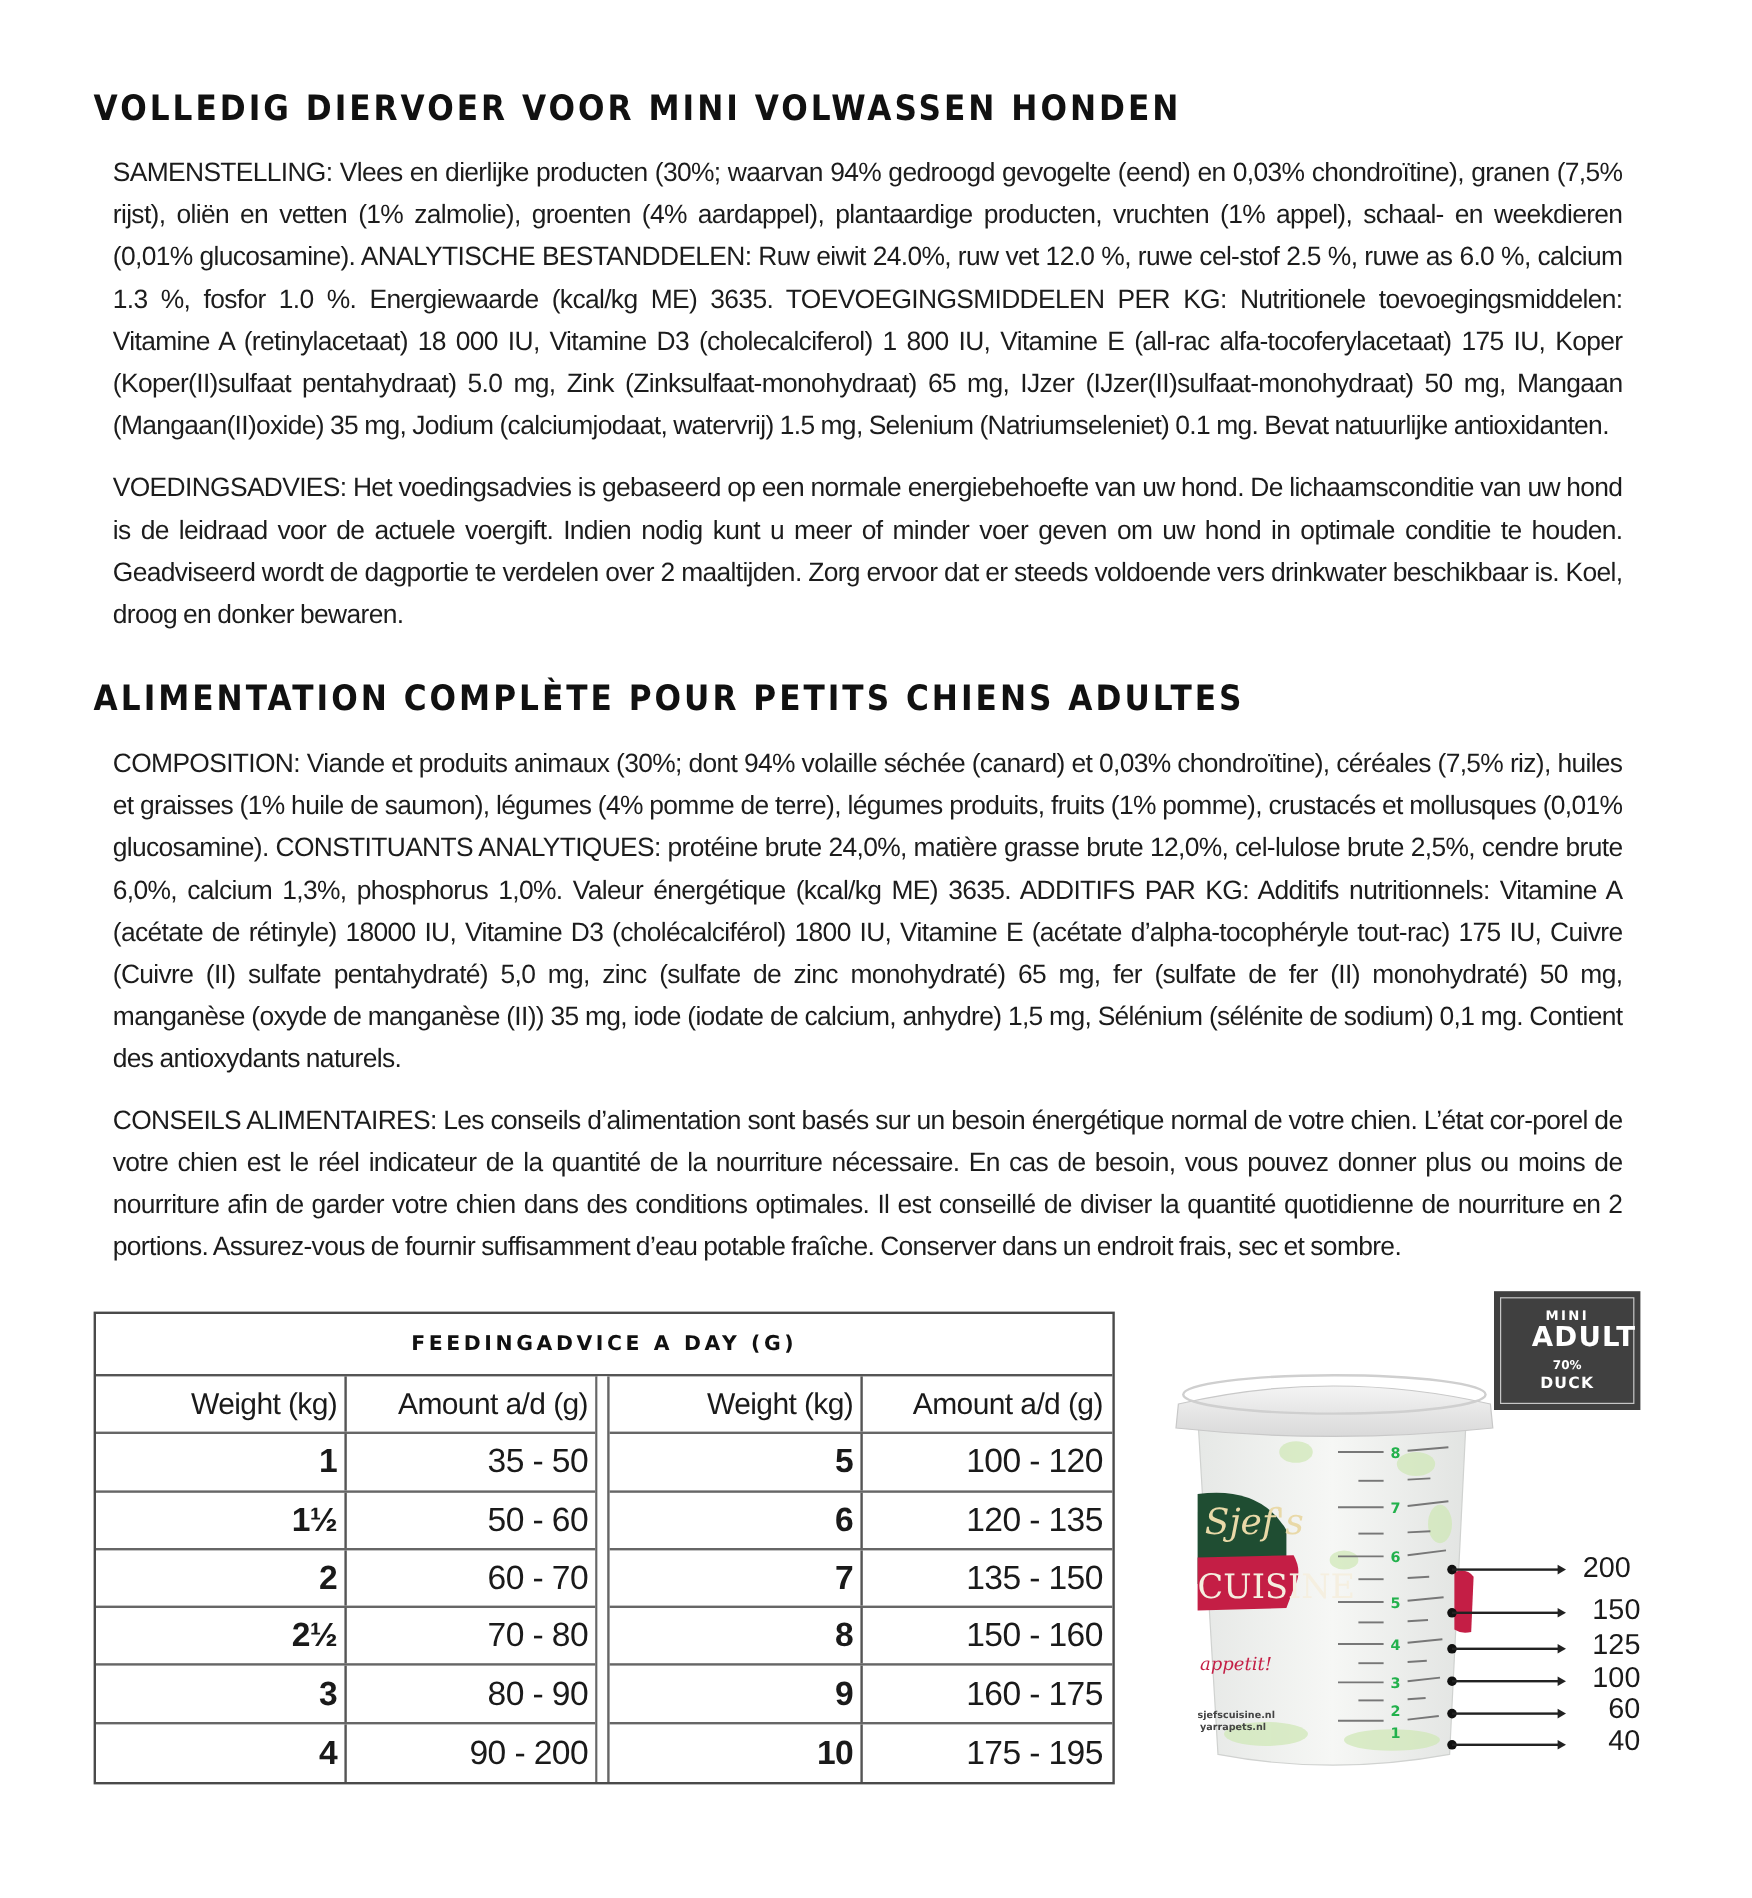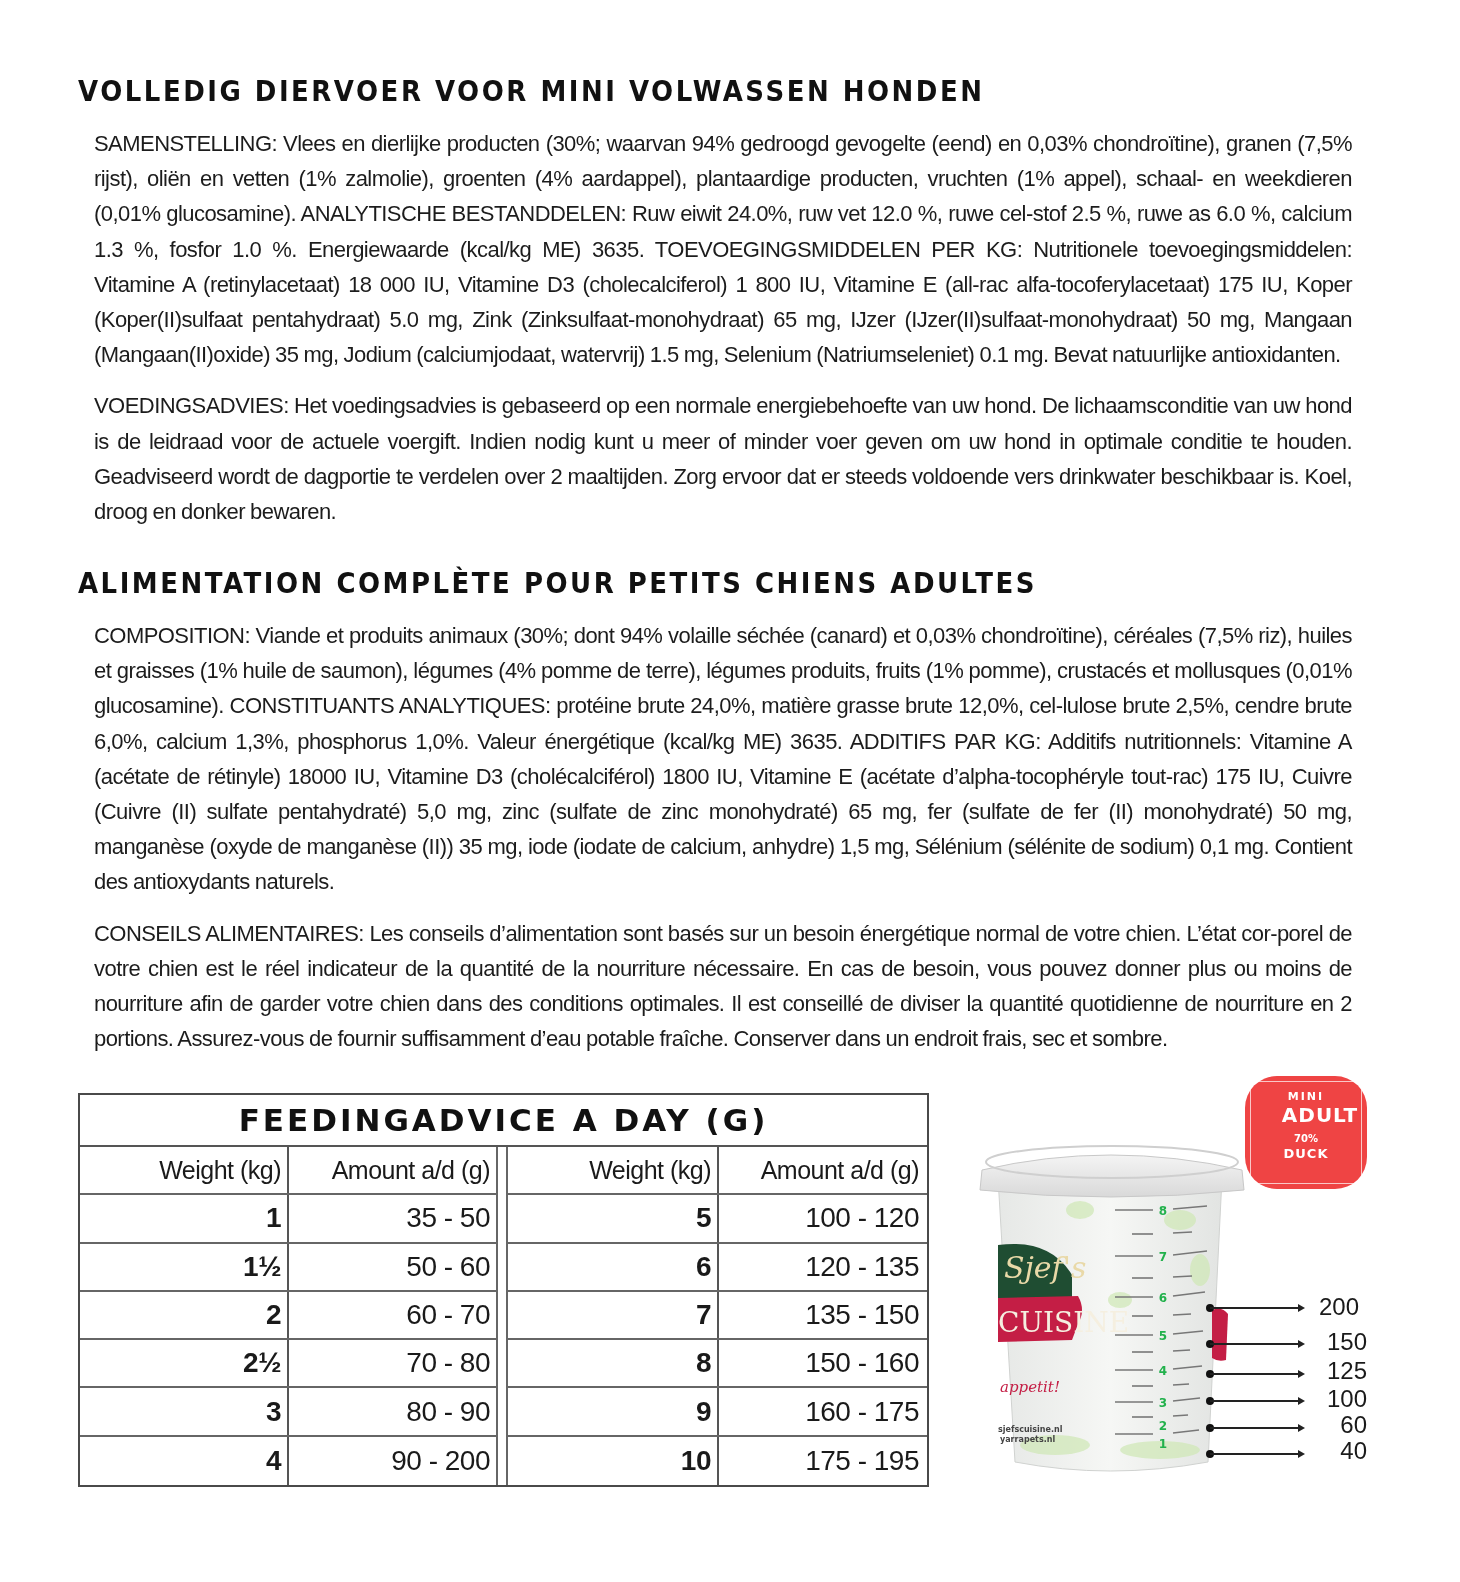--- a/index.html
+++ b/index.html
@@ -28,21 +28,21 @@
   .block-fr { top: 602px; }
 
   
   .feed-table {
     position: absolute; left: 78px; top: 1093px; width: 851px; height: 394px;
     border: 2px solid #4a4a4a;
   }
   .feed-title {
     height: 52px; border-bottom: 2px solid #555;
     display: flex; align-items: center; justify-content: center;
-    font-family: "DejaVu Sans", sans-serif; font-weight: 900; font-size: 31px;
+    font-family: "DejaVu Sans", sans-serif; font-weight: 900; font-size: 17px;
     letter-spacing: 3px; color: #111; text-transform: uppercase;
   }
   .feed-grid { display: flex; height: 338px; }
   .feed-half { display: flex; flex-direction: column; justify-content: space-between; }
   .feed-half.left { width: 418px; border-right: 2px solid #666; }
   .feed-gap { width: 10px; border-right: 2px solid #666; background: #fff; }
   .feed-half.right { width: 419px; }
   .feed-row { display: flex; height: 48.3px; border-bottom: 2px solid #666; }
   .feed-row:last-child { border-bottom: none; }
   .feed-cell {
@@ -52,30 +52,30 @@
   .feed-half.left .c-weight { width: 209px; border-right: 2px solid #555; }
   .feed-half.left .c-amount { width: 207px; }
   .feed-half.right .c-weight { width: 211px; border-right: 2px solid #555; }
   .feed-half.right .c-amount { width: 206px; }
   .feed-row.header .feed-cell { font-size: 25px; }
   .c-weight.val { font-weight: bold; }
 
   
   .cup-wrap { position: absolute; left: 960px; top: 1070px; width: 420px; height: 440px; }
   .badge {
-    position: absolute; left: 1245px; top: 1076px; width: 122px; height: 113px;
-    background: #ef4444; color: #fff; text-align: center;
-    font-family: "DejaVu Sans", sans-serif; font-weight: bold; border-radius: 32px;
+    position: absolute; left: 1245px; top: 1076px; width: 122px; height: 99px;
+    background: #404040; color: #fff; text-align: center;
+    font-family: "DejaVu Sans", sans-serif; font-weight: bold;
   }
   .badge::before {
     content: ""; position: absolute; left: 5px; top: 5px; right: 5px; bottom: 5px;
     border: 1px solid rgba(255,255,255,0.7);
   }
   .badge .b-top { font-size: 11px; letter-spacing: 2px; margin-top: 14px; }
-  .badge .b-mid { font-size: 20px; letter-spacing: 1px; line-height: 24px; padding-left: 28px; }
+  .badge .b-mid { font-size: 23px; letter-spacing: 1px; line-height: 24px; padding-left: 28px; }
   .badge .b-pct { font-size: 10px; margin-top: 6px; }
   .badge .b-bot { font-size: 13px; letter-spacing: 1px; margin-top: 2px; }
 
   .marker {
     position: absolute; left: 1206px; height: 20px; width: 100px;
   }
   .marker .dot {
     position: absolute; left: 0; top: 6px; width: 8px; height: 8px;
     border-radius: 50%; background: #111;
   }

